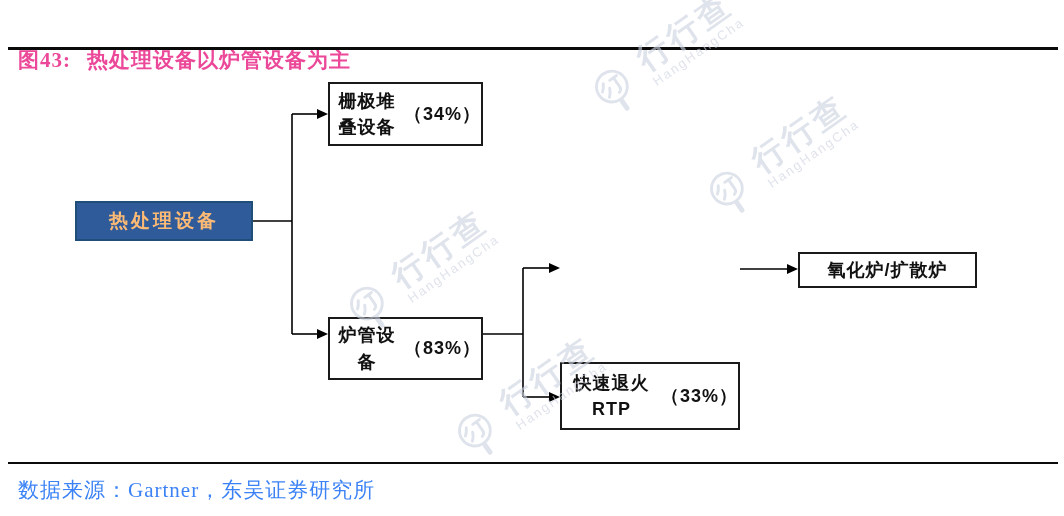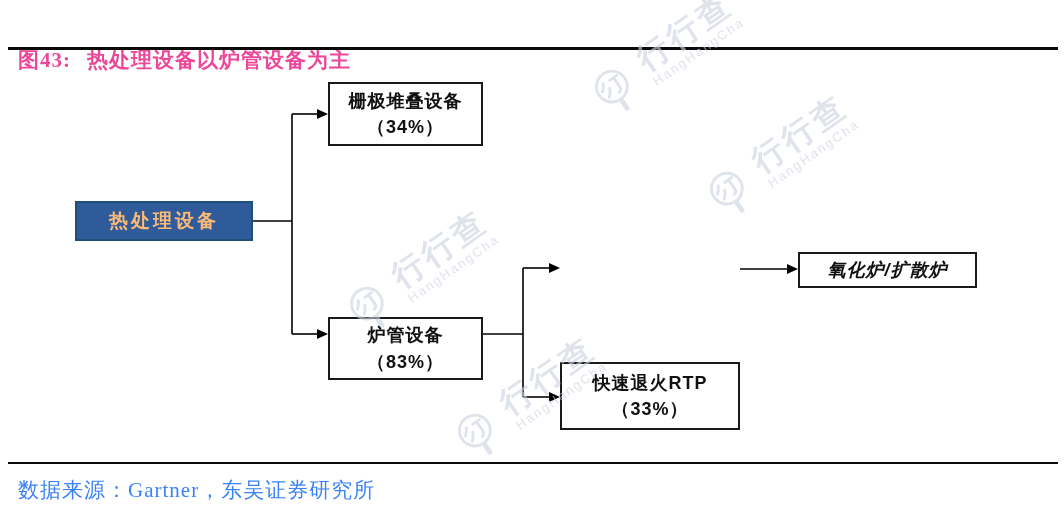--- a/index.html
+++ b/index.html
@@ -19,21 +19,21 @@
   .rule-top{position:absolute;left:8px;top:47px;width:1050px;height:3px;background:#0a0a0a;}
   .rule-bottom{position:absolute;left:8px;top:462px;width:1050px;height:2px;background:#0a0a0a;}
   
   .source-line{
     position:absolute;left:18px;top:476px;
     font-family:"Liberation Serif","DejaVu Serif",serif;
     font-size:21px;color:#3b82f6;letter-spacing:1px;white-space:nowrap;
   }
   
   .node{
-    position:absolute;display:flex;flex-direction:column;align-items:center;justify-content:center;
+    position:absolute;display:flex;flex-direction:row;align-items:center;justify-content:center;
     background:#ffffff;border:2px solid #1a1a1a;box-sizing:border-box;z-index:2;
     font-size:18px;color:#111;font-weight:bold;letter-spacing:1px;line-height:1.45;
     text-align:center;
   }
   .node-root{
     background:#2F5B9B;border:2px solid #1F4E79;color:#fdba74;
     font-size:19px;letter-spacing:3px;
   }
   
   .connector-layer{position:absolute;left:0;top:0;z-index:1;}
@@ -91,21 +91,21 @@
     <span>炉管设备</span>
     <span>（83%）</span>
   </div>
 
 
   <div class="node" style="left:560px;top:362px;width:180px;height:68px;">
     <span>快速退火RTP</span>
     <span>（33%）</span>
   </div>
 
-  <div class="node" style="left:798px;top:252px;width:179px;height:36px;font-style:italic;">
+  <div class="node" style="left:798px;top:252px;width:179px;height:36px;">
     <span>氧化炉/扩散炉</span>
   </div>
 
   <div class="wm" style="left:575px;top:28px;">
     <svg width="58" height="58" viewBox="0 0 64 64">
       <g stroke="currentColor" fill="none" stroke-width="3.2" stroke-linecap="round">
         <circle cx="32" cy="27" r="17"></circle>
         <path d="M26 19 q-3 5 -6 7"></path>
         <path d="M29 27 q-2 5 -6 8"></path>
         <path d="M34 20 h9"></path>

